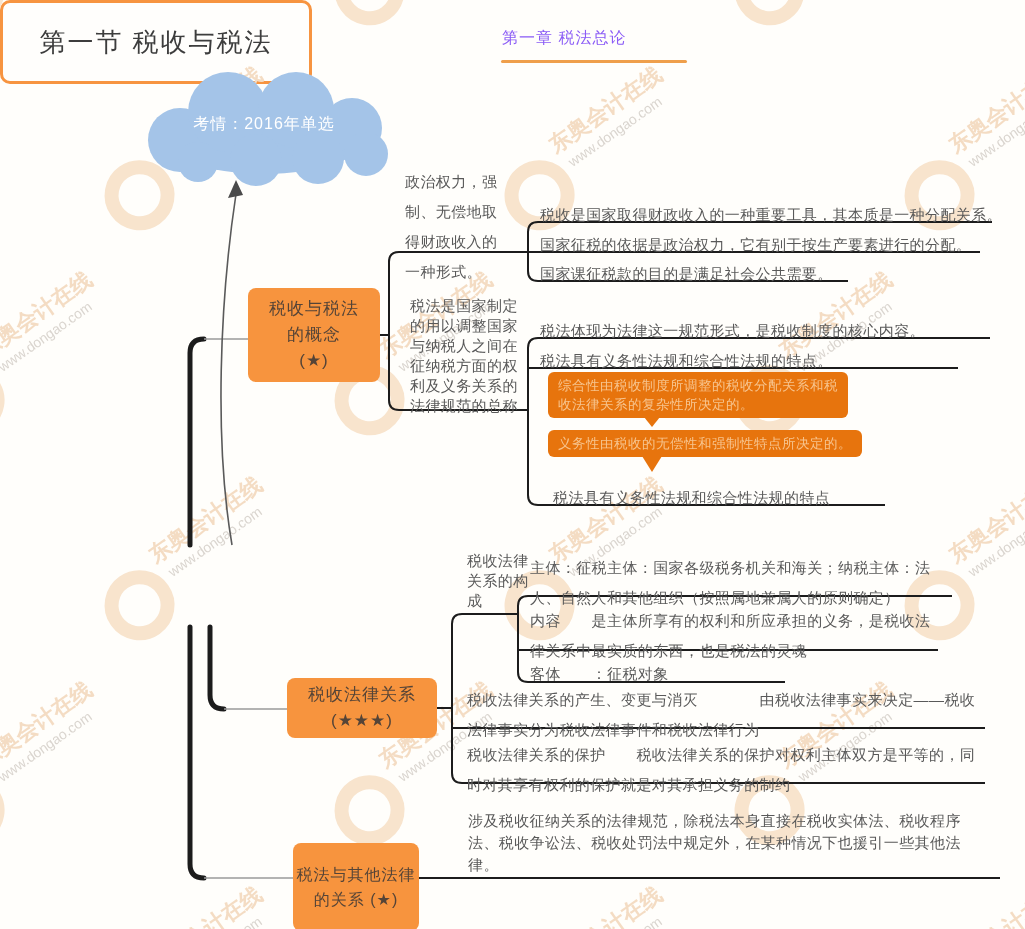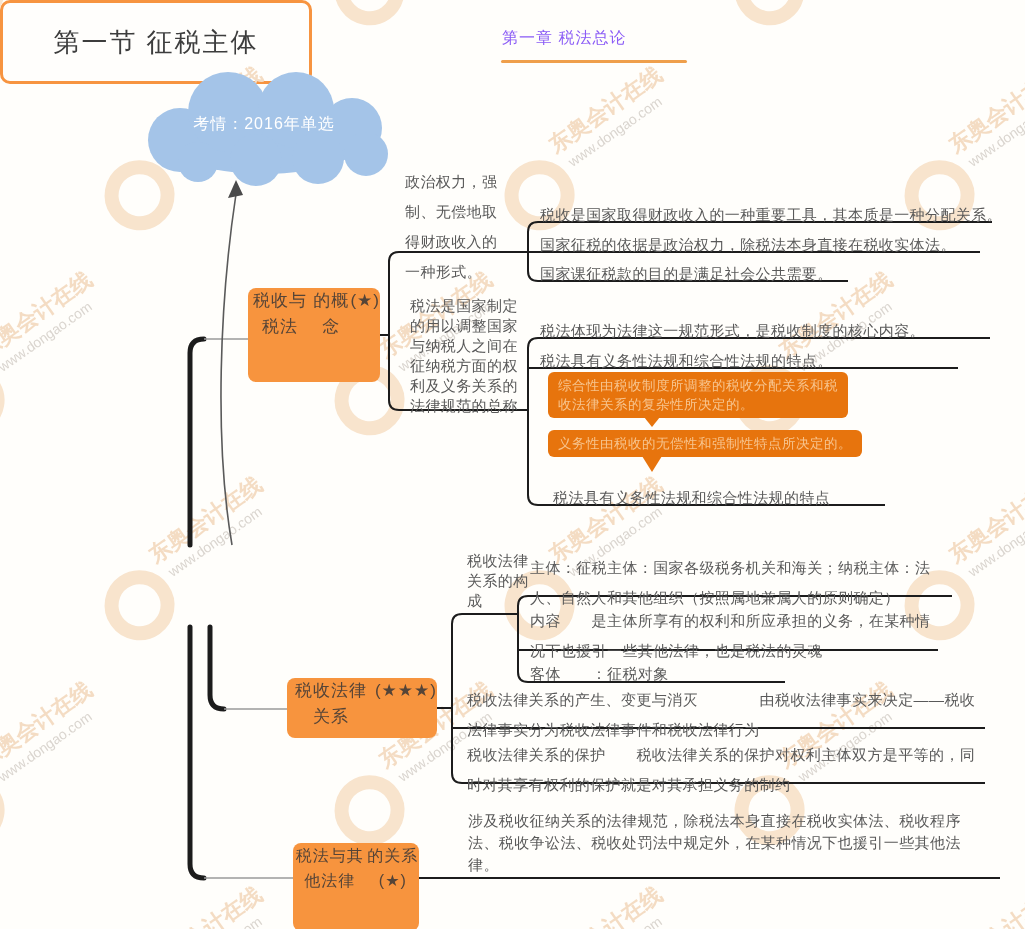--- a/index.html
+++ b/index.html
@@ -19,21 +19,21 @@
   .hd{left:502px;top:28px;font-size:16px;letter-spacing:1px;color:#8b5cf6;white-space:nowrap;}
   .hd-rule{left:501px;top:60px;width:186px;height:3px;background:#EF9F4B;border-radius:2px;}
   
   .cloud{left:128px;top:70px;width:272px;height:118px;}
   .cloud svg{position:absolute;left:0;top:0;}
   .cloud-label{position:absolute;left:0;top:44px;width:100%;text-align:center;color:#FFFFFF;font-size:16px;letter-spacing:1px;}
   
   .root{left:16px;top:543px;width:312px;height:84px;background:#FFFEFC;border:3px solid #F79440;border-radius:10px;
         display:flex;align-items:center;justify-content:center;font-size:26px;letter-spacing:2px;color:#3D3D3D;box-sizing:border-box;}
   .node{background:#F7943E;border-radius:8px;color:#554437;text-align:center;box-sizing:border-box;
-        display:flex;justify-content:center;}
+        display:flex;flex-direction:column;justify-content:center;}
   .node div{line-height:26px;font-size:17px;letter-spacing:1px;}
   #node-concept{left:248px;top:288px;width:132px;height:94px;}
   #node-legal{left:287px;top:678px;width:150px;height:60px;}
   #node-other{left:293px;top:843px;width:126px;height:88px;}
   #node-other div{font-size:16px;line-height:25px;}
   
   .t{font-size:15px;line-height:30px;letter-spacing:0.4px;color:#595959;}
   .nw{white-space:nowrap;}
   
   .callout{background:#E7740D;color:#F7C48E;border-radius:6px;font-size:13.5px;line-height:19px;
@@ -190,50 +190,50 @@
         <circle cx="238" cy="84" r="22"></circle>
         <circle cx="190" cy="88" r="26"></circle>
         <circle cx="128" cy="90" r="26"></circle>
         <circle cx="70" cy="92" r="20"></circle>
       </g>
     </svg>
     <div class="cloud-label">考情：2016年单选</div>
   </div>
 
   <div class="root">
-    <span>第一节 征税主体</span>
+    <span>第一节 税收与税法</span>
   </div>
 
   <div class="node" id="node-concept">
     <div>税收与税法</div>
     <div>的概念</div>
     <div>(★)</div>
   </div>
   <div class="node" id="node-legal">
     <div>税收法律关系</div>
     <div>(★★★)</div>
   </div>
   <div class="node" id="node-other">
     <div>税法与其他法律</div>
     <div>的关系 (★)</div>
   </div>
 
   <div class="t" style="left:405px;top:167px;width:98px;">政治权力，强制、无偿地取得财政收入的一种形式。</div>
   <div class="t nw" style="left:540px;top:200px;">税收是国家取得财政收入的一种重要工具，其本质是一种分配关系。</div>
-  <div class="t nw" style="left:540px;top:230px;">国家征税的依据是政治权力，除税法本身直接在税收实体法。</div>
+  <div class="t nw" style="left:540px;top:230px;">国家征税的依据是政治权力，它有别于按生产要素进行的分配。</div>
   <div class="t nw" style="left:540px;top:259px;">国家课征税款的目的是满足社会公共需要。</div>
   <div class="t" style="left:410px;top:296px;width:112px;line-height:20px;">税法是国家制定的用以调整国家与纳税人之间在征纳税方面的权利及义务关系的法律规范的总称</div>
   <div class="t nw" style="left:540px;top:316px;">税法体现为法律这一规范形式，是税收制度的核心内容。</div>
   <div class="t nw" style="left:540px;top:346px;">税法具有义务性法规和综合性法规的特点。</div>
   <div class="callout" id="callout-1" style="left:548px;top:372px;width:300px;">综合性由税收制度所调整的税收分配关系和税收法律关系的复杂性所决定的。</div>
   <div class="callout" id="callout-2" style="left:548px;top:430px;white-space:nowrap;">义务性由税收的无偿性和强制性特点所决定的。</div>
   <div class="t nw" style="left:553px;top:483px;">税法具有义务性法规和综合性法规的特点</div>
 
   <div class="t" style="left:467px;top:551px;width:64px;line-height:20px;">税收法律关系的构成</div>
   <div class="t" style="left:530px;top:553px;width:408px;">主体：征税主体：国家各级税务机关和海关；纳税主体：法人、自然人和其他组织（按照属地兼属人的原则确定）</div>
-  <div class="t" style="left:530px;top:606px;width:408px;">内容　　是主体所享有的权利和所应承担的义务，在某种情况下也援引一些其他法律，也是税法的灵魂</div>
+  <div class="t" style="left:530px;top:606px;width:408px;">内容　　是主体所享有的权利和所应承担的义务，是税收法律关系中最实质的东西，也是税法的灵魂</div>
   <div class="t nw" style="left:530px;top:659px;">客体　　：征税对象</div>
   <div class="t" style="left:467px;top:685px;width:515px;">税收法律关系的产生、变更与消灭　　　　由税收法律事实来决定——税收法律事实分为税收法律事件和税收法律行为</div>
   <div class="t" style="left:467px;top:740px;width:518px;">税收法律关系的保护　　税收法律关系的保护对权利主体双方是平等的，同时对其享有权利的保护就是对其承担义务的制约</div>
 
   <div class="t" style="left:468px;top:810px;width:502px;line-height:22px;">涉及税收征纳关系的法律规范，除税法本身直接在税收实体法、税收程序法、税收争讼法、税收处罚法中规定外，在某种情况下也援引一些其他法律。</div>
 
 </div>
 
 </body></html>

